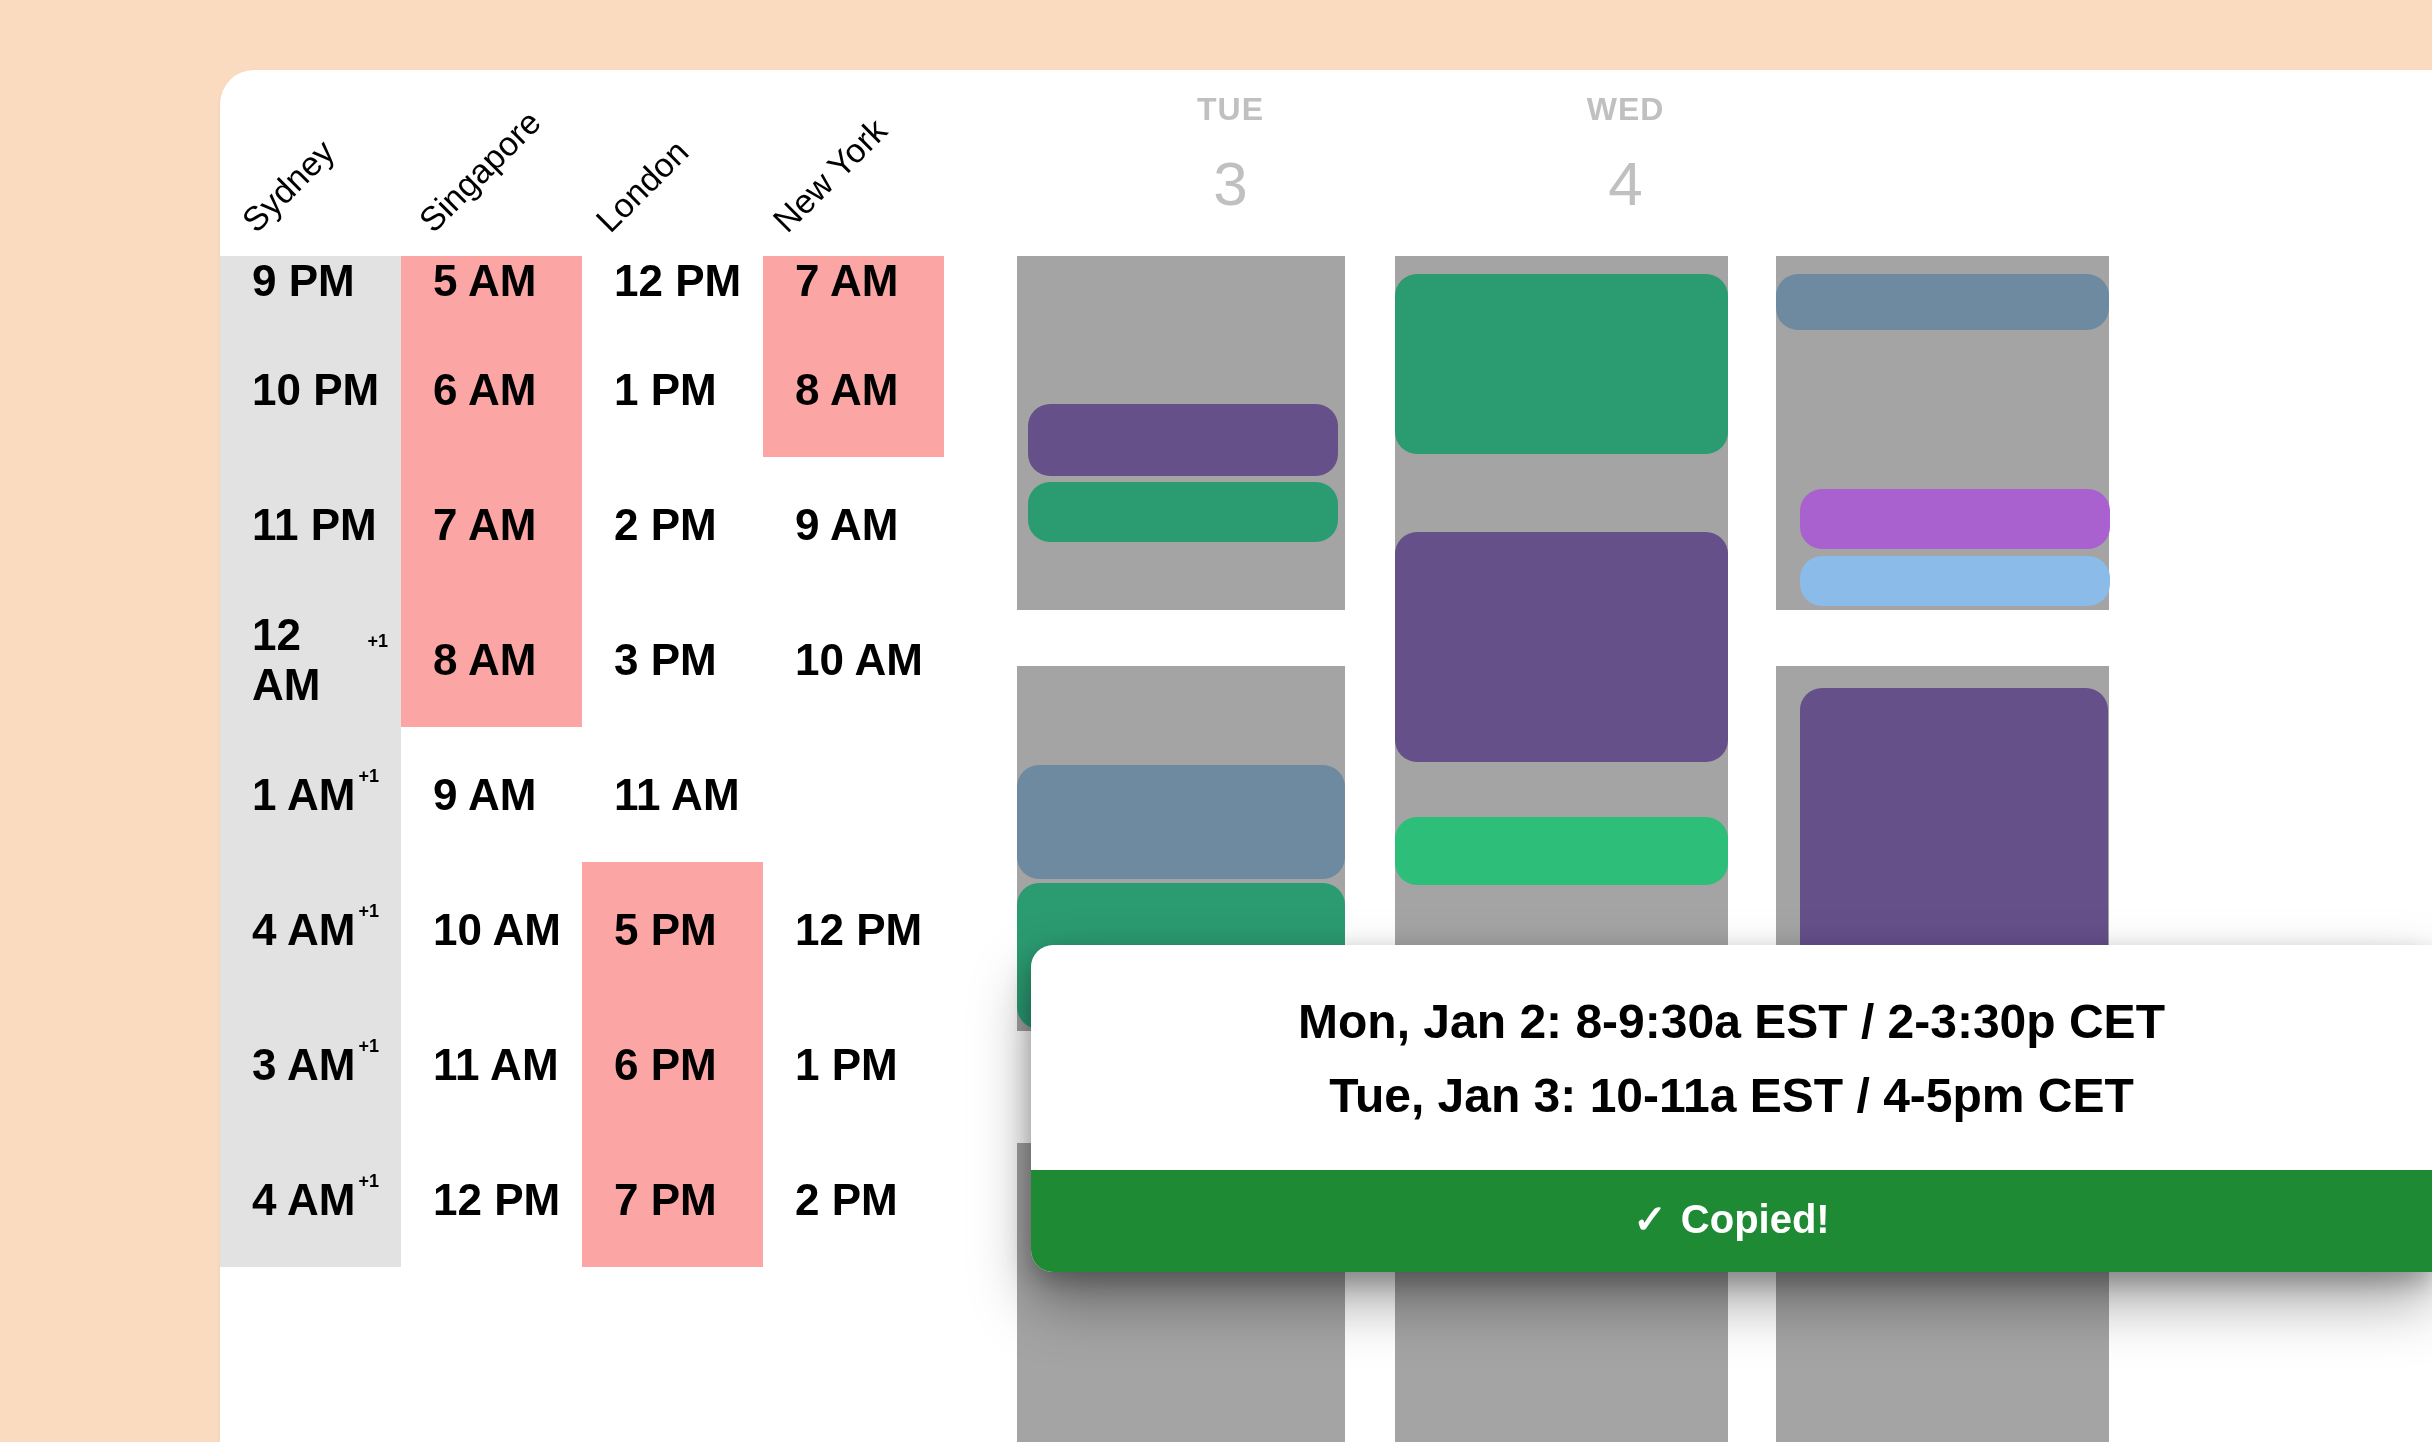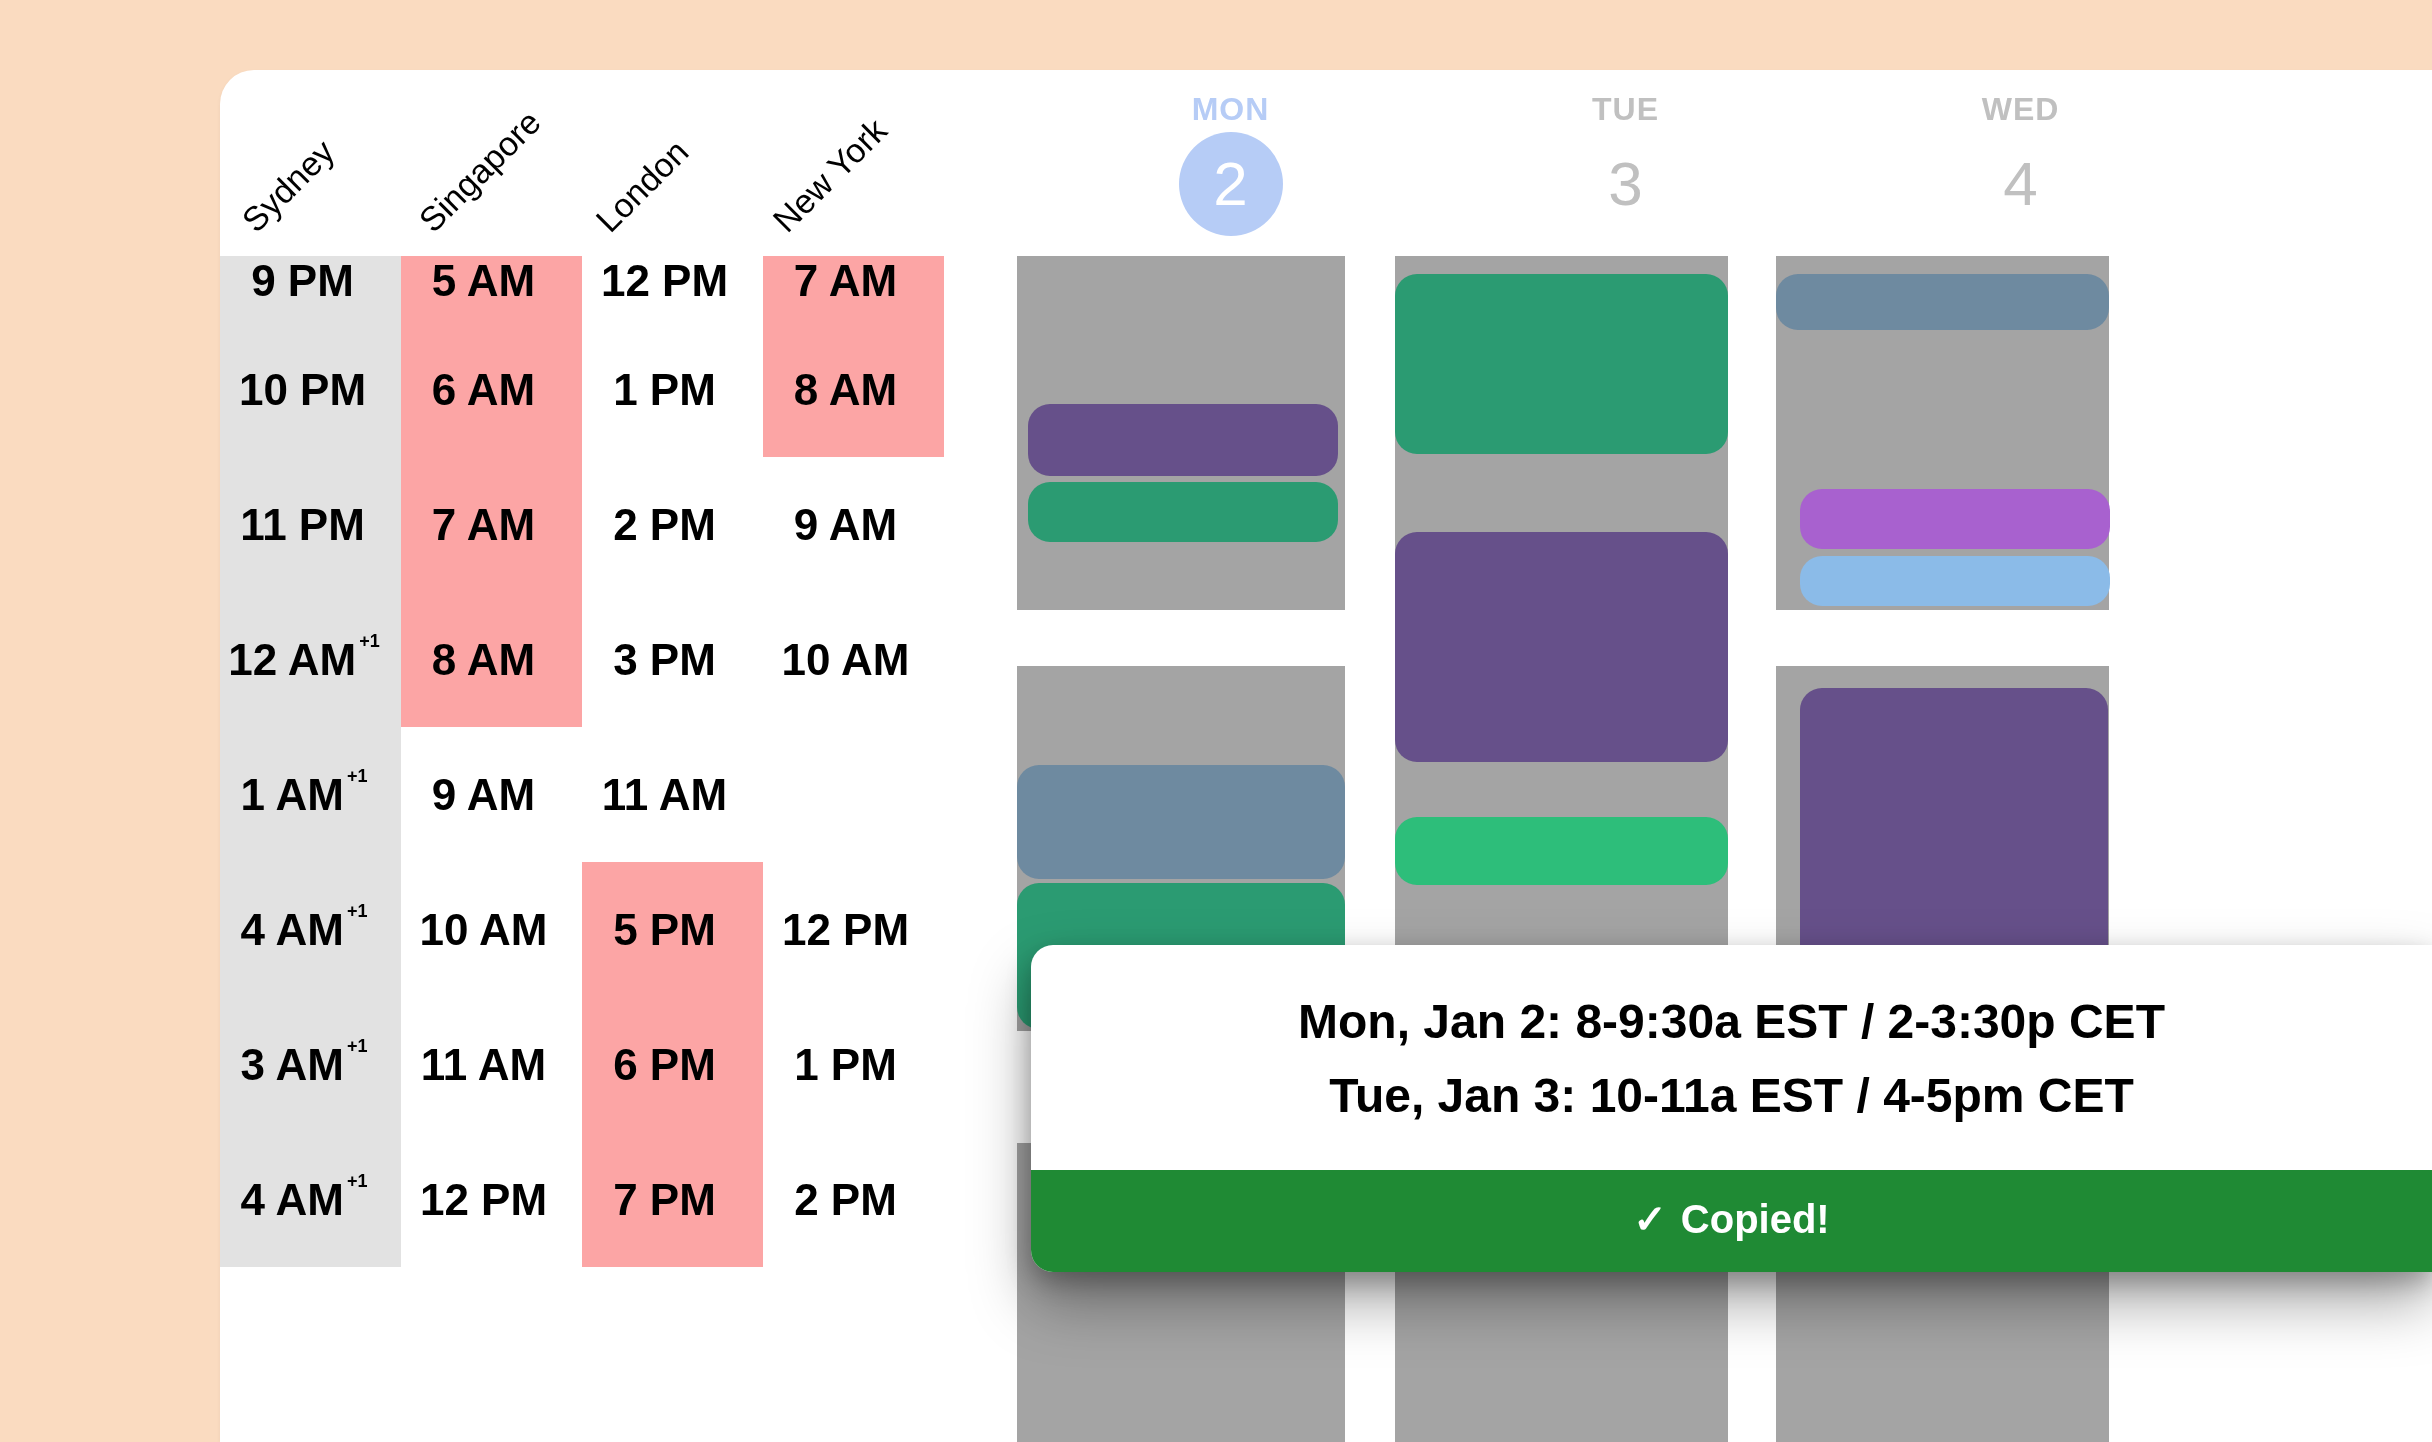--- a/index.html
+++ b/index.html
@@ -96,26 +96,27 @@
   display: flex;
   height: 135px;
   align-items: center;
 }
 .time-row.first { height: 66px; align-items: flex-start; }
 .time-cell {
   width: 181px;
   height: 100%;
   display: flex;
   align-items: center;
-  justify-content: center;
+  justify-content: flex-start;
   padding-right: 16px;
   font-size: 44px;
   font-weight: 600;
   color: #000;
   position: relative;
+  padding-left: 32px;
 }
 .time-row.first .time-cell { align-items: flex-start; padding-top: 0; }
 .time-cell .sup {
   font-size: 18px;
   font-weight: 600;
   position: relative;
   top: -18px;
   left: 3px;
 }
 .time-cell.sh1 { background: #fca5a5; }
@@ -188,21 +189,20 @@
           <span>Singapore</span>
         </div>
       <div class="city-header">
           <span>London</span>
         </div>
       <div class="city-header">
           <span>New York</span>
         </div>
     </div>
     <div class="day-headers" id="day-headers">
-        <div class="day-header active"><div class="dow">MON</div><div class="num">2</div></div>
         <div class="day-header"><div class="dow">TUE</div><div class="num">3</div></div>
         <div class="day-header"><div class="dow">WED</div><div class="num">4</div></div>
       </div>
   </div>
   <div class="body">
     <div class="time-table" id="time-table">
         <div class="time-row first">
           <div class="time-cell sh2">
             <span>9 PM</span>
           </div>

